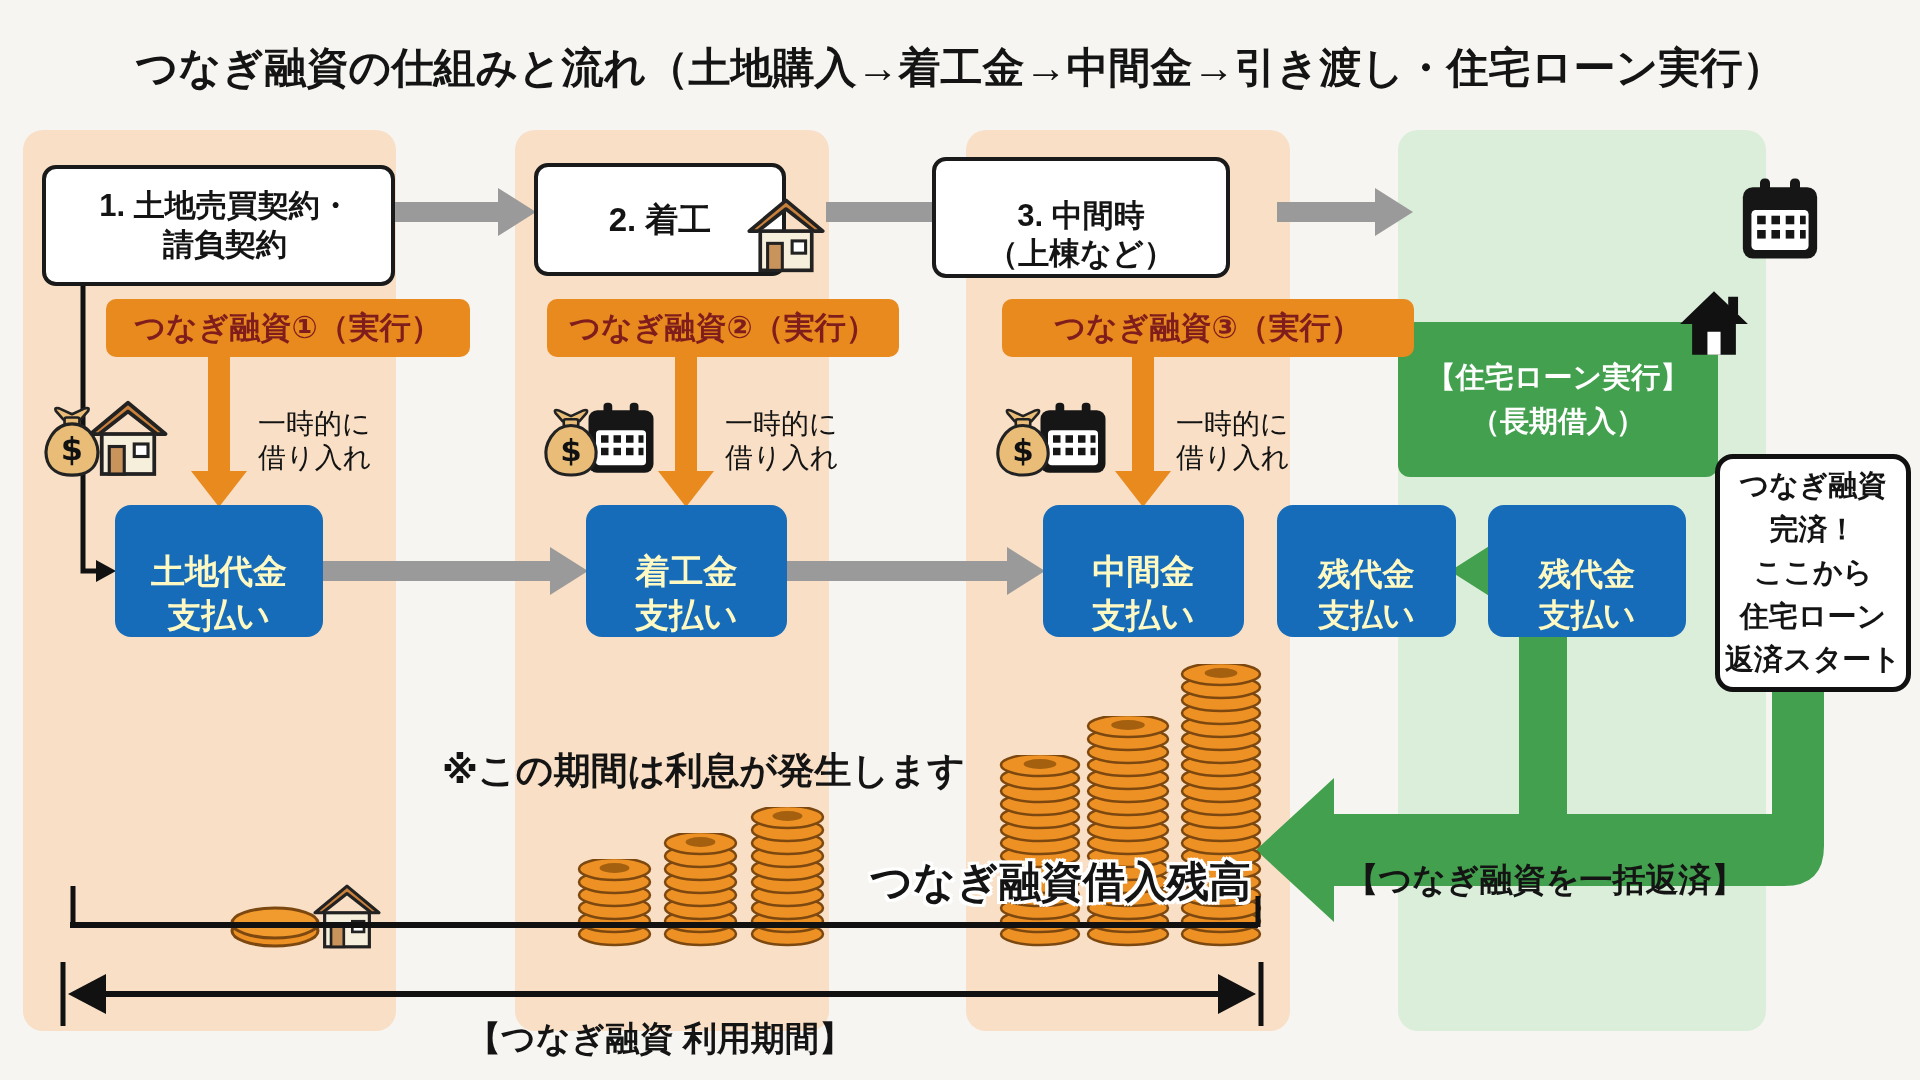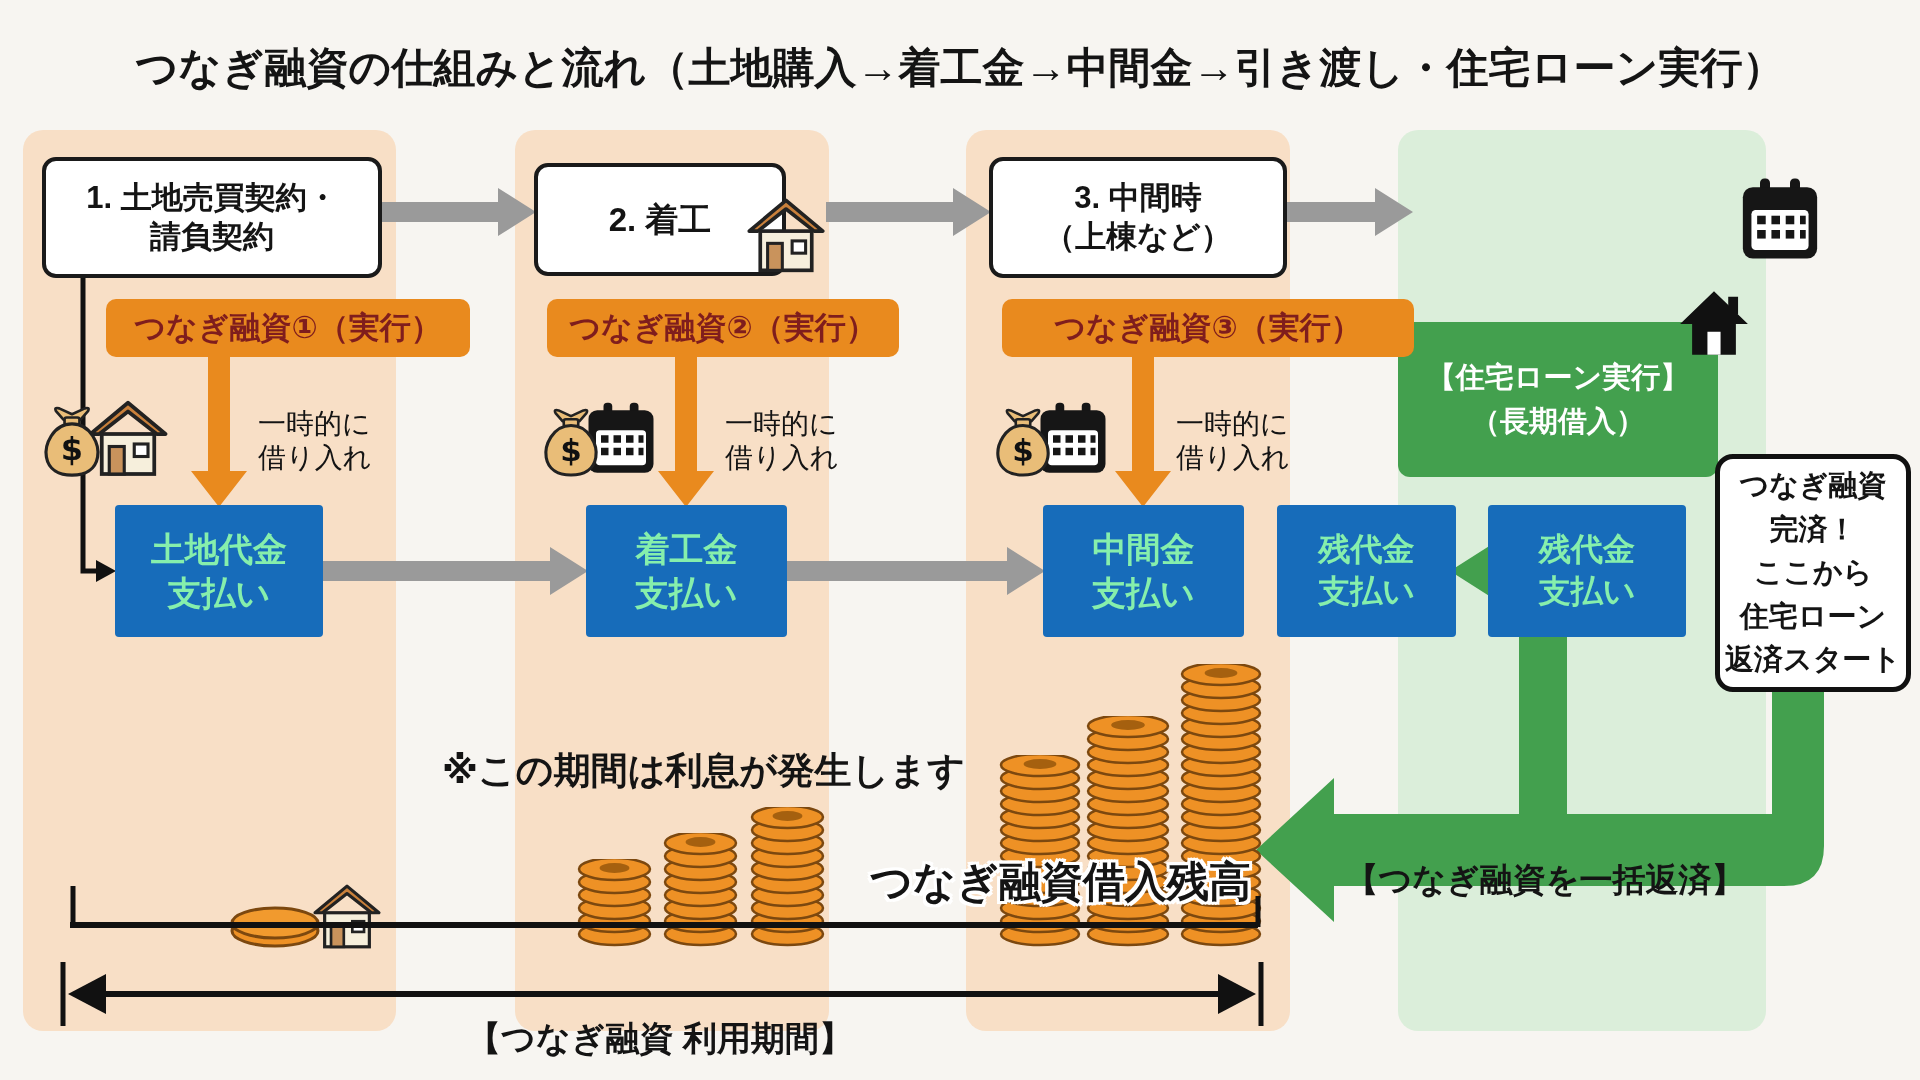--- a/index.html
+++ b/index.html
@@ -7,22 +7,22 @@
           font-family:"Liberation Sans","DejaVu Sans",sans-serif;color:#141414;}
   .abs{position:absolute;}
   .panel{position:absolute;top:130px;height:901px;border-radius:20px;z-index:1;}
   .panel.peach{background:#f8dfc6;}
   .panel.lgreen{background:#dbeeda;}
   .stepbox{position:absolute;background:#fff;border:4px solid #1a1a1a;border-radius:14px;
            display:flex;align-items:center;justify-content:center;text-align:center;
            font-weight:900;font-size:31px;line-height:1.25;z-index:4;white-space:pre-line;}
   .olabel{position:absolute;background:#e98a1e;color:#7f1d1d;border-radius:10px;height:58px;
           display:flex;align-items:center;justify-content:center;font-weight:900;font-size:31px;z-index:4;}
-  .bluebox{position:absolute;background:#176cba;color:#86efac;border-radius:4px;
-           display:flex;align-items:center;justify-content:center;text-align:center;
+  .bluebox{position:absolute;background:#176cba;color:#fef9c3;border-radius:16px;
+           display:flex;align-items:flex-end;justify-content:center;text-align:center;
            font-weight:900;font-size:34px;line-height:1.3;z-index:4;white-space:pre-line;}
   .greenbox{position:absolute;background:#43a04e;color:#fff;border-radius:12px;
             display:flex;align-items:center;justify-content:center;text-align:center;
             font-weight:900;font-size:29px;line-height:1.5;z-index:3;white-space:pre-line;}
   .callout{position:absolute;background:#fff;border:5px solid #111;border-radius:18px;
            display:flex;align-items:center;justify-content:center;text-align:center;
            font-weight:900;font-size:29px;line-height:1.5;z-index:5;white-space:pre-line;box-sizing:border-box;}
   .note{position:absolute;font-weight:400;font-size:28px;line-height:1.2;z-index:4;white-space:pre-line;}
   .bigtext{position:absolute;font-weight:900;z-index:4;}
   .ctr{display:flex;align-items:center;justify-content:center;text-align:center;}
@@ -80,24 +80,24 @@
   <div class="panel peach" style="left:23px;width:373px;"></div>
   <div class="panel peach" style="left:515px;width:314px;"></div>
   <div class="panel peach" style="left:966px;width:324px;"></div>
   <div class="panel lgreen" style="left:1398px;width:368px;"></div>
 
   <svg class="abs z2" style="left:1240px;top:620px;" width="600" height="310" viewBox="0 0 600 310">
     <rect x="279" y="8" width="48" height="200" fill="#43a04e"></rect>
     <path d="M16 230 L94 158 L94 194 L532 194 L532 71 L584 71 L584 226 Q584 266 544 266 L94 266 L94 302 Z" fill="#43a04e"></path>
   </svg>
 
-  <div class="stepbox" style="left:42px;top:157px;width:332px;height:113px;"><span>1. 土地売買契約・
+  <div class="stepbox" style="left:42px;top:165px;width:332px;height:113px;padding-left:13px;"><span>1. 土地売買契約・
 請負契約</span></div>
   <div class="stepbox" style="left:534px;top:163px;width:244px;height:105px;font-size:33px;"><span>2. 着工</span></div>
-  <div class="stepbox" style="left:989px;top:157px;width:290px;height:113px;"><span>3. 中間時
+  <div class="stepbox" style="left:932px;top:157px;width:290px;height:113px;align-items:flex-end;"><span>3. 中間時
 （上棟など）</span></div>
 
   <svg class="icon" style="left:746px;top:198px;" width="80" height="76">
       <use href="#sym-house"></use>
     </svg>
   <svg class="icon" style="left:1740px;top:178px;" width="80" height="84">
       <use href="#sym-cal"></use>
     </svg>
 
   <svg class="abs z3" style="left:374px;top:186px;" width="162" height="52">

